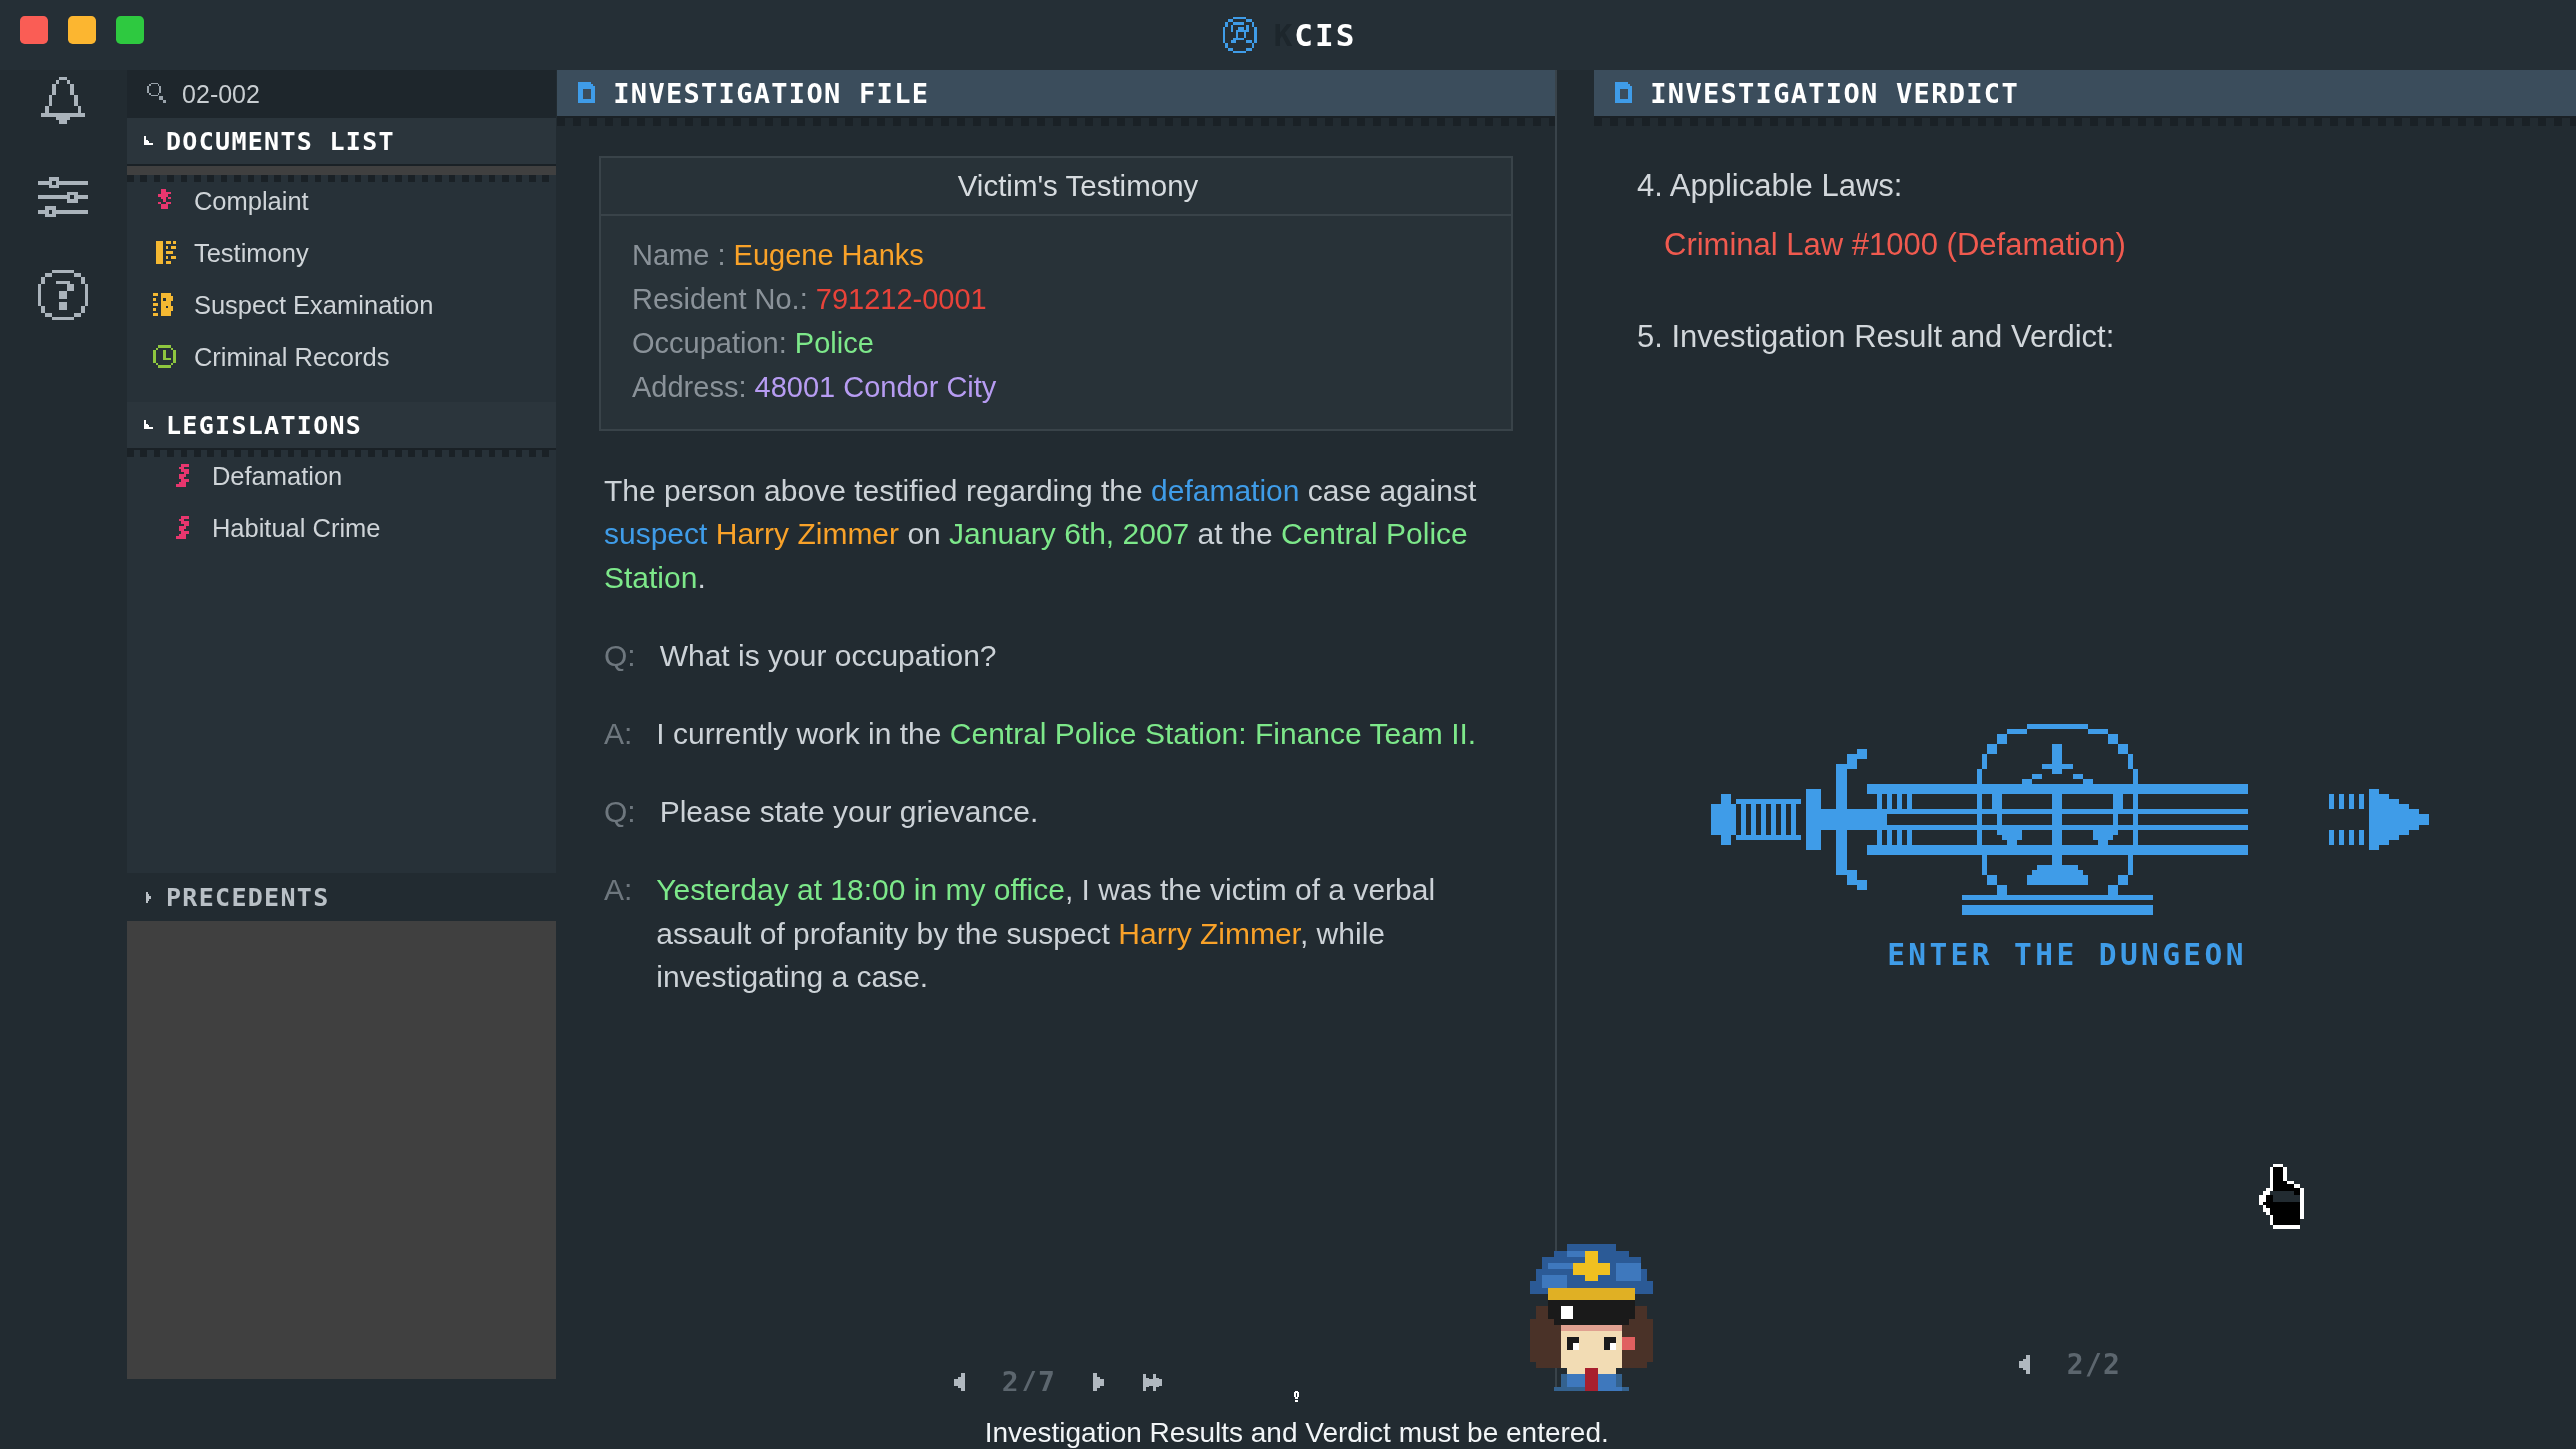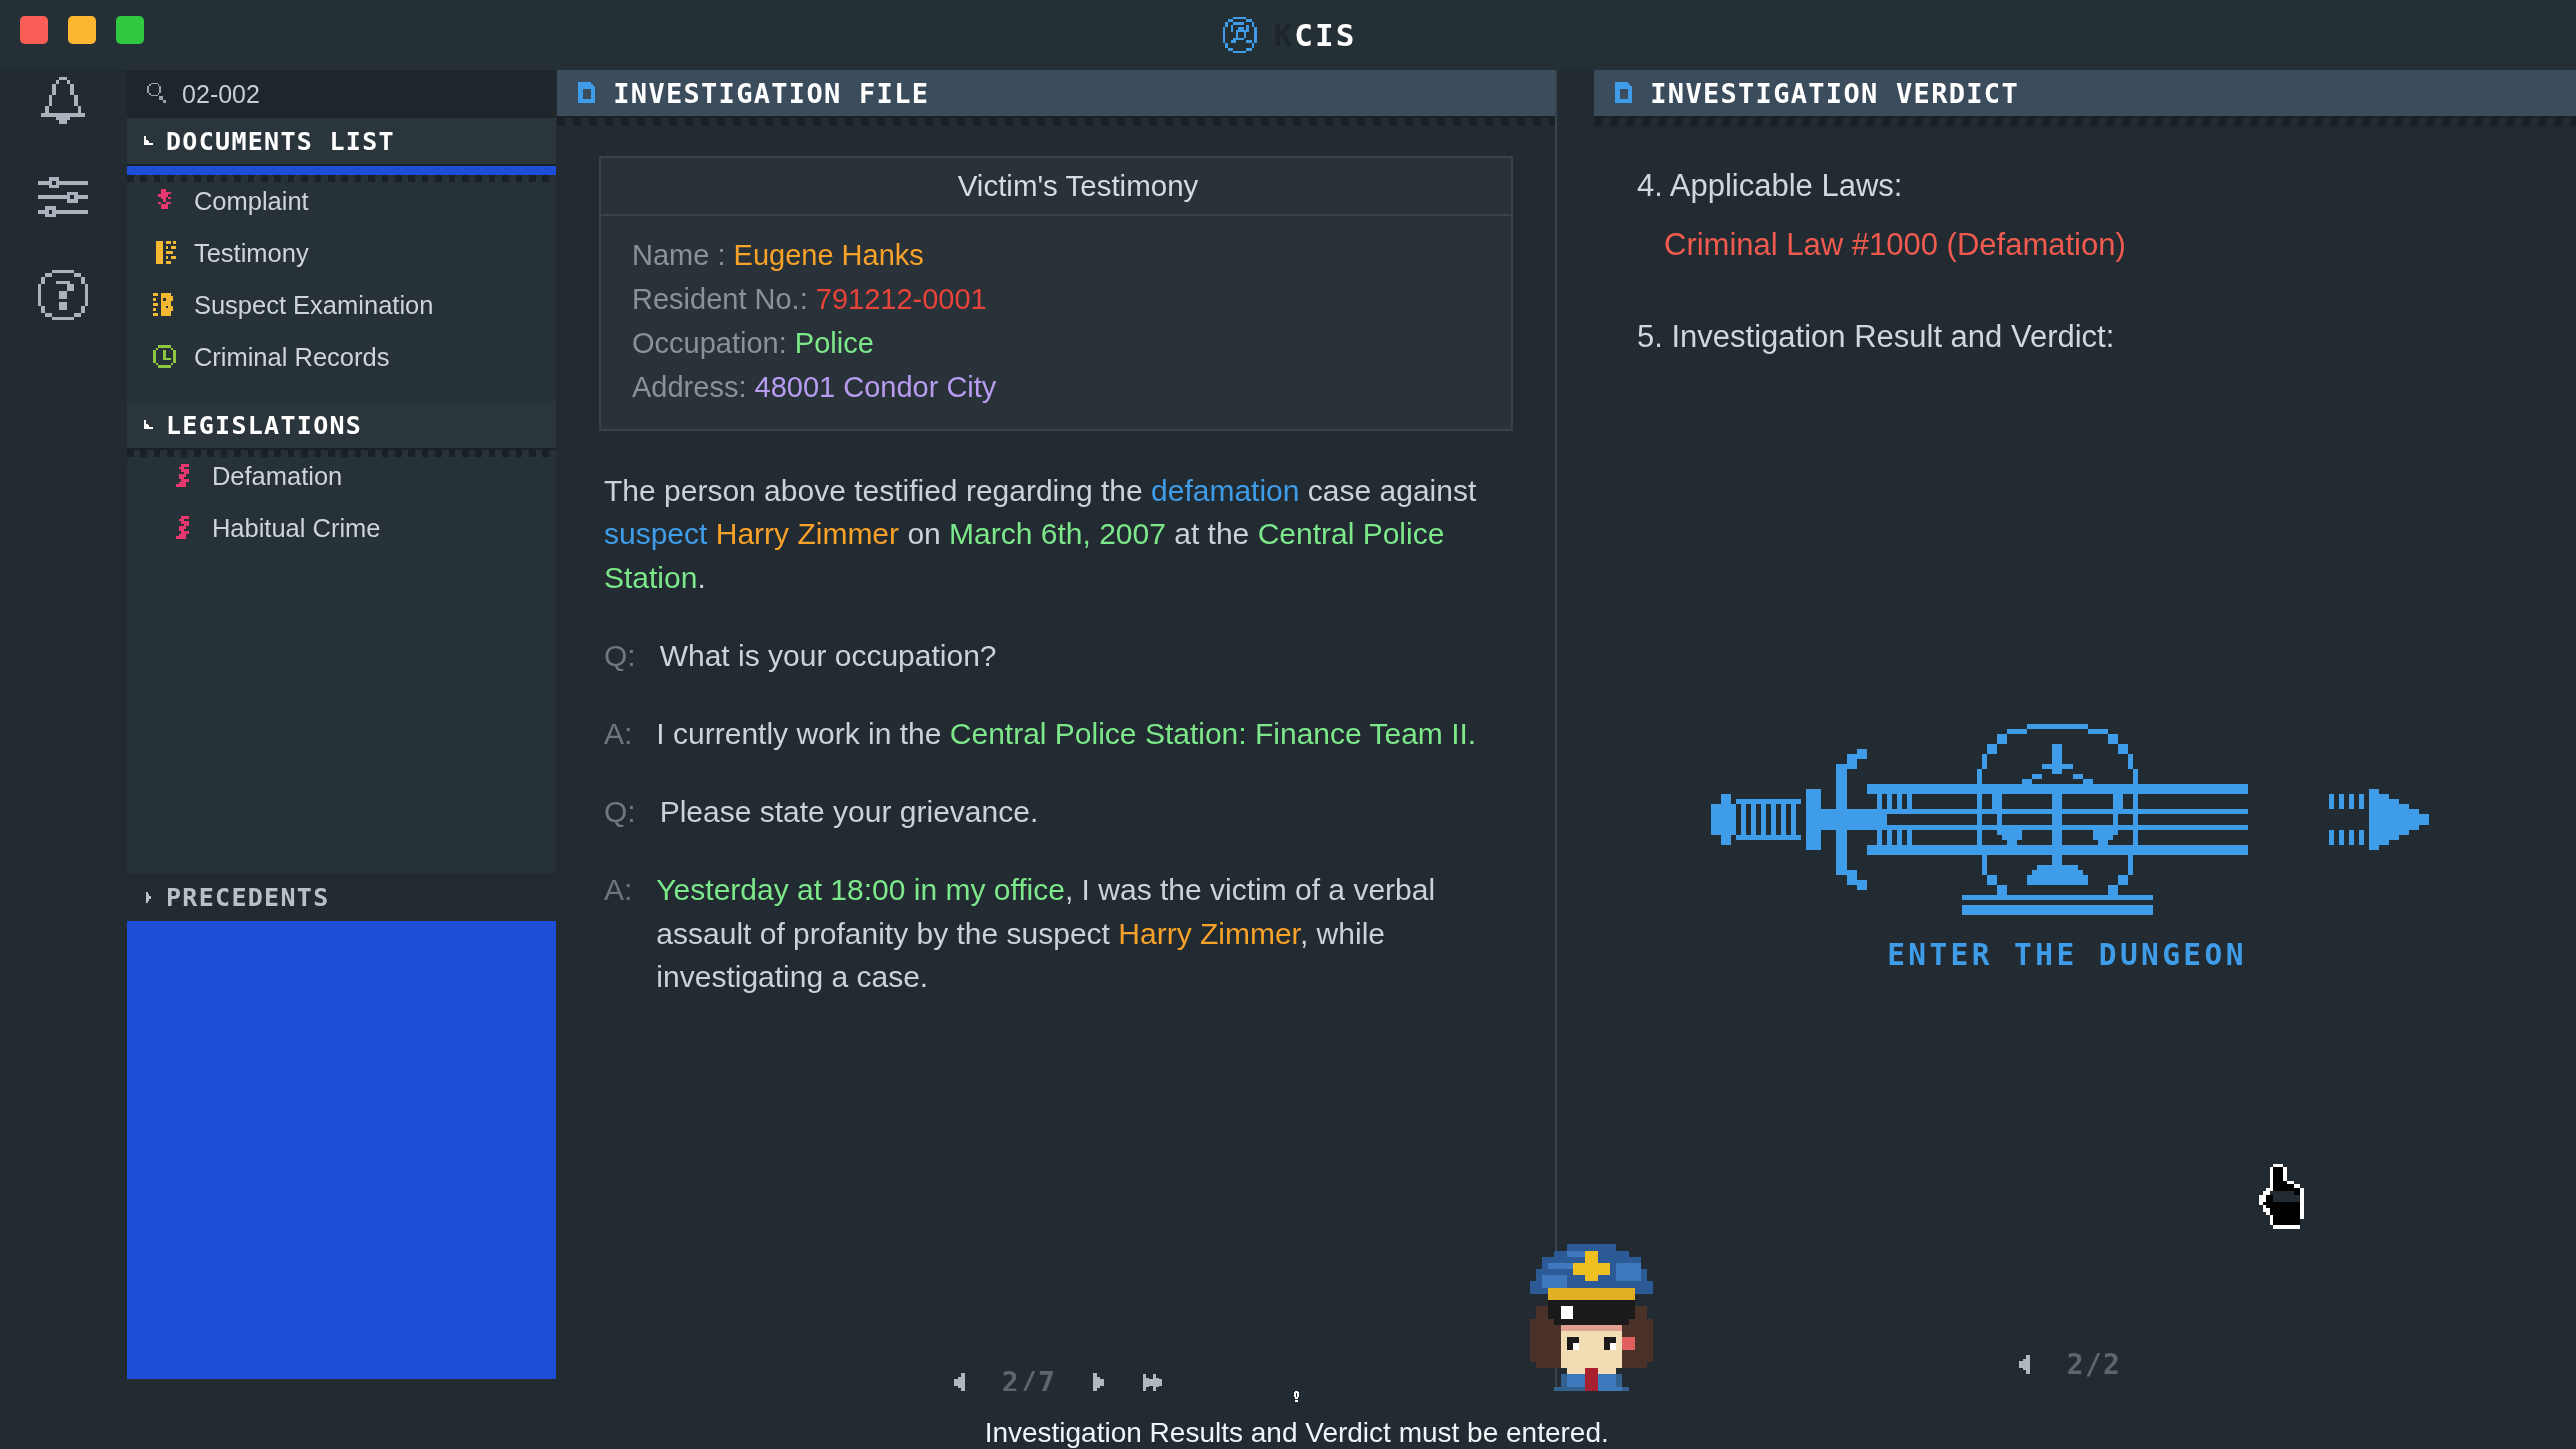--- a/index.html
+++ b/index.html
@@ -40,21 +40,21 @@
   }
   .rail-icon {
     position: absolute; left: 31px; width: 64px; height: 64px;
     display: flex; align-items: center; justify-content: center;
   }
   .rail-icon svg { width: 58px; height: 58px; }
 
   
   #sidebar {
     position: absolute; left: 127px; top: 70px; width: 429px; height: 1309px;
-    background: #1d4ed8;
+    background: #404040;
   }
   .search-row {
     height: 48px; background: #1e262c; display: flex; align-items: center;
     padding-left: 17.4px; gap: 10.7px;
   }
   .search-row .txt { color: #c8cdd1; font-size: 25px; }
   .sec-header {
     height: 48px; background: #2b353c;
     display: flex; align-items: center; gap: 9.4px; padding-left: 14.8px;
     font-family: "DejaVu Sans Mono", monospace;
@@ -472,21 +472,21 @@
           <span>Occupation:</span>
           <span class="v v-occ">Police</span>
         </div>
         <div class="field">
           <span>Address:</span>
           <span class="v v-addr">48001 Condor City</span>
         </div>
       </div>
     </div>
 
-    <div class="narr"><span>The person above testified regarding the </span><span class="c-blue">defamation</span><span> case against </span><span class="c-blue">suspect</span><span> </span><span class="c-orange">Harry Zimmer</span><span> on </span><span class="c-green">March 6th, 2007</span><span> at the </span><span class="c-green">Central Police Station</span><span>.</span></div>
+    <div class="narr"><span>The person above testified regarding the </span><span class="c-blue">defamation</span><span> case against </span><span class="c-blue">suspect</span><span> </span><span class="c-orange">Harry Zimmer</span><span> on </span><span class="c-green">January 6th, 2007</span><span> at the </span><span class="c-green">Central Police Station</span><span>.</span></div>
 
     <div class="qa">
       <div class="lbl">Q:</div>
       <div class="txt">What is your occupation?</div>
     </div>
     <div class="qa">
       <div class="lbl">A:</div>
       <div class="txt"><span>I currently work in the </span><span class="c-green">Central Police Station: Finance Team II.</span></div>
     </div>
     <div class="qa">

